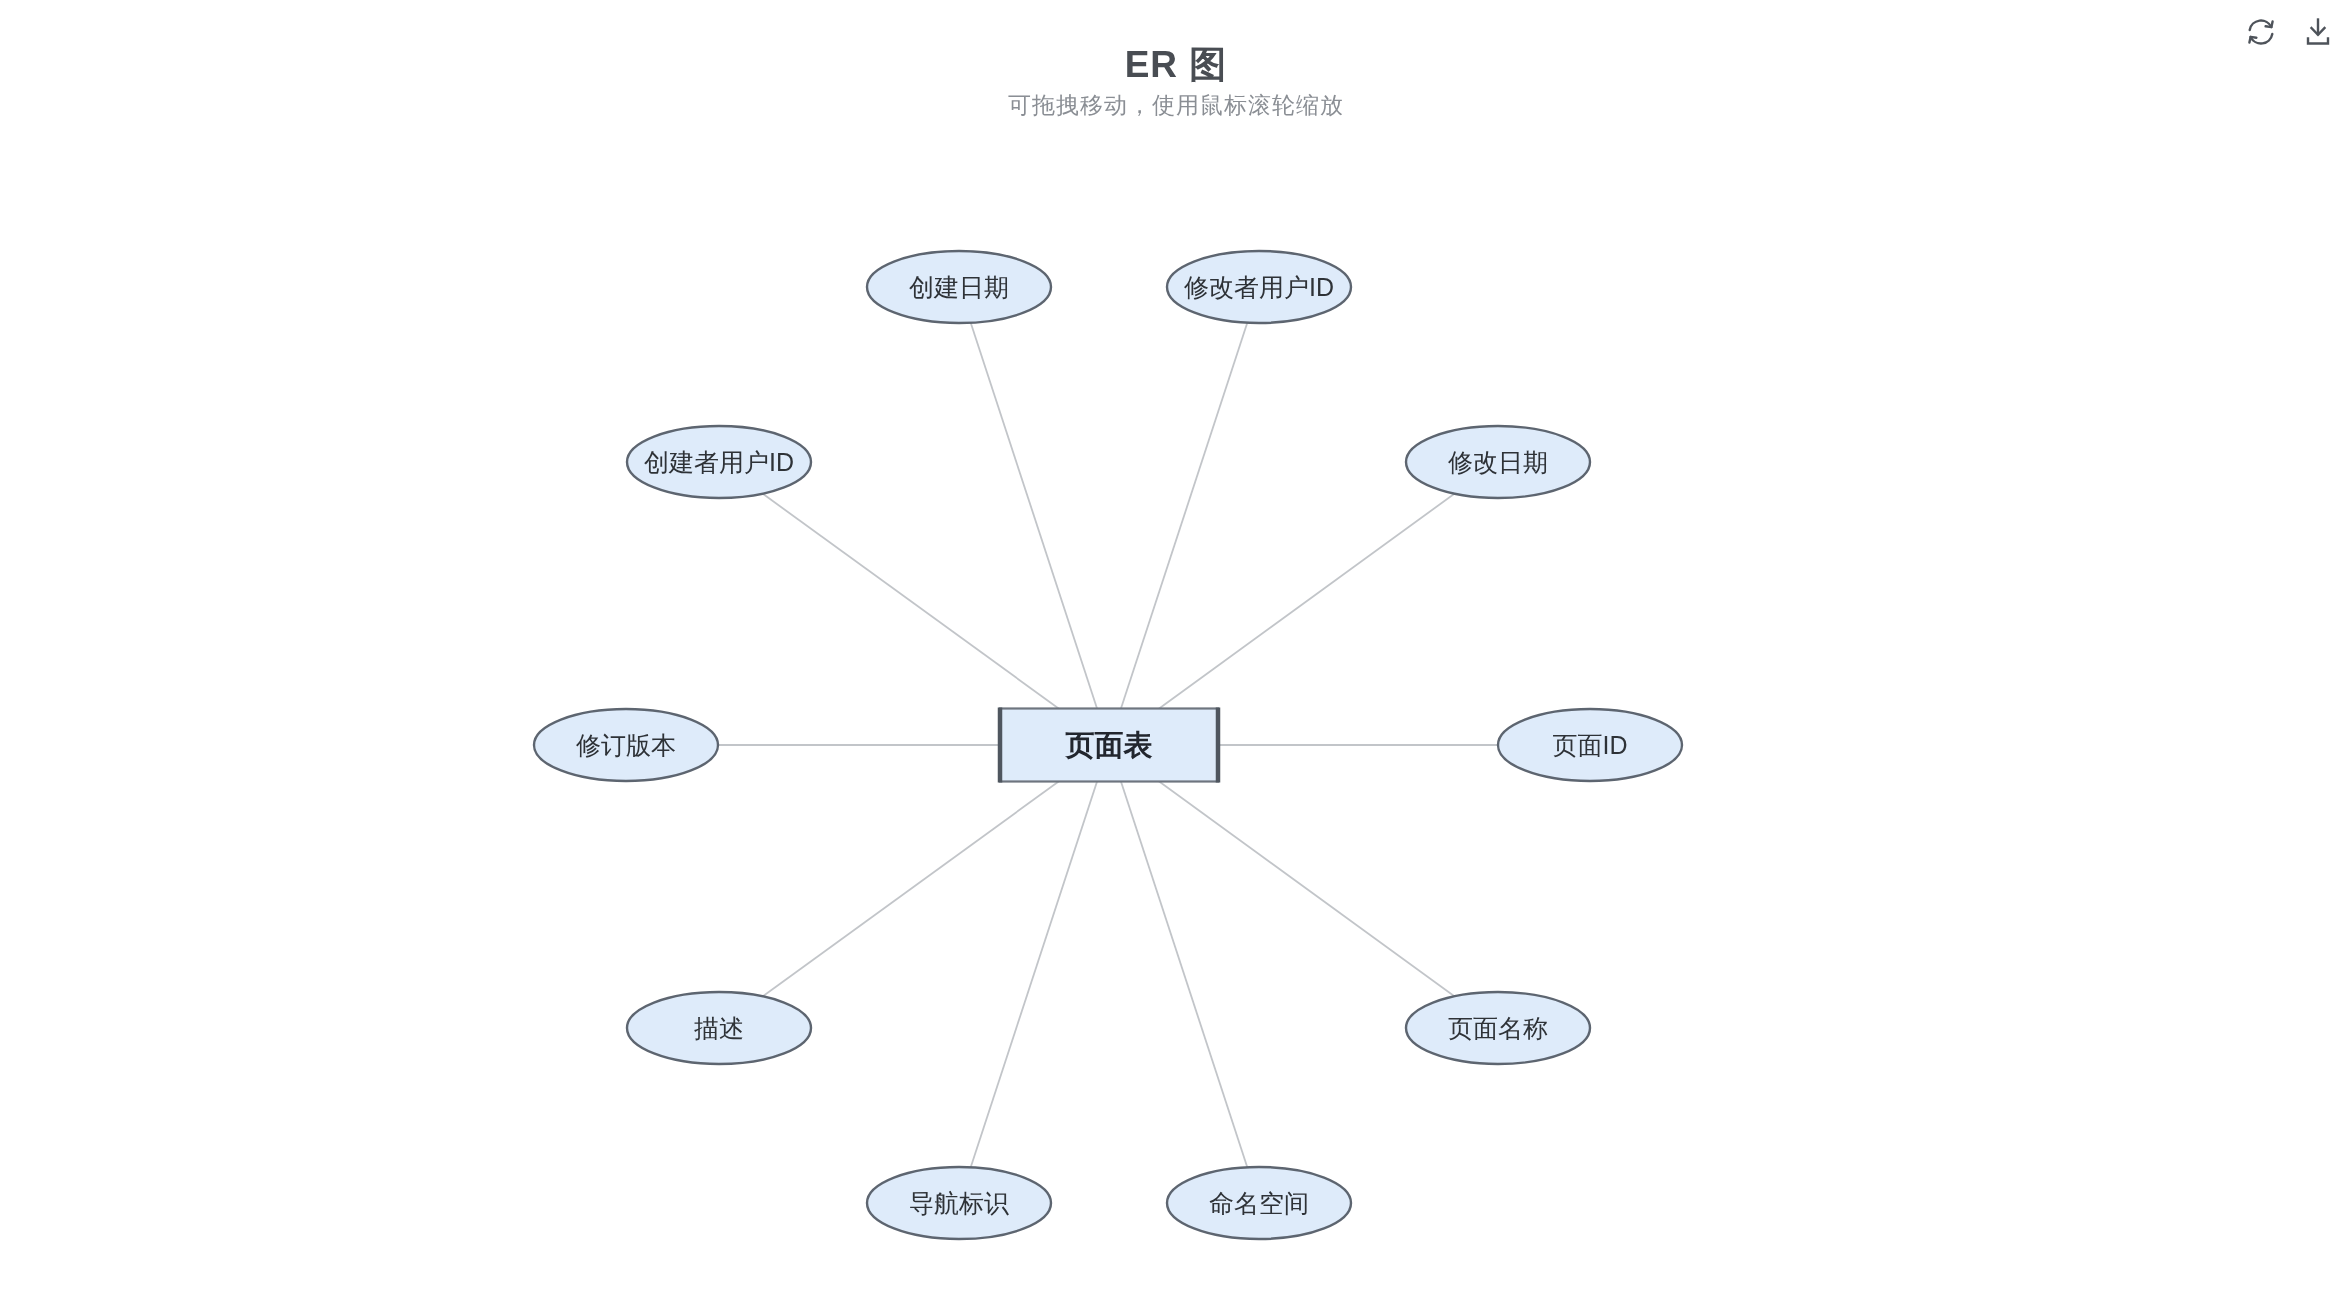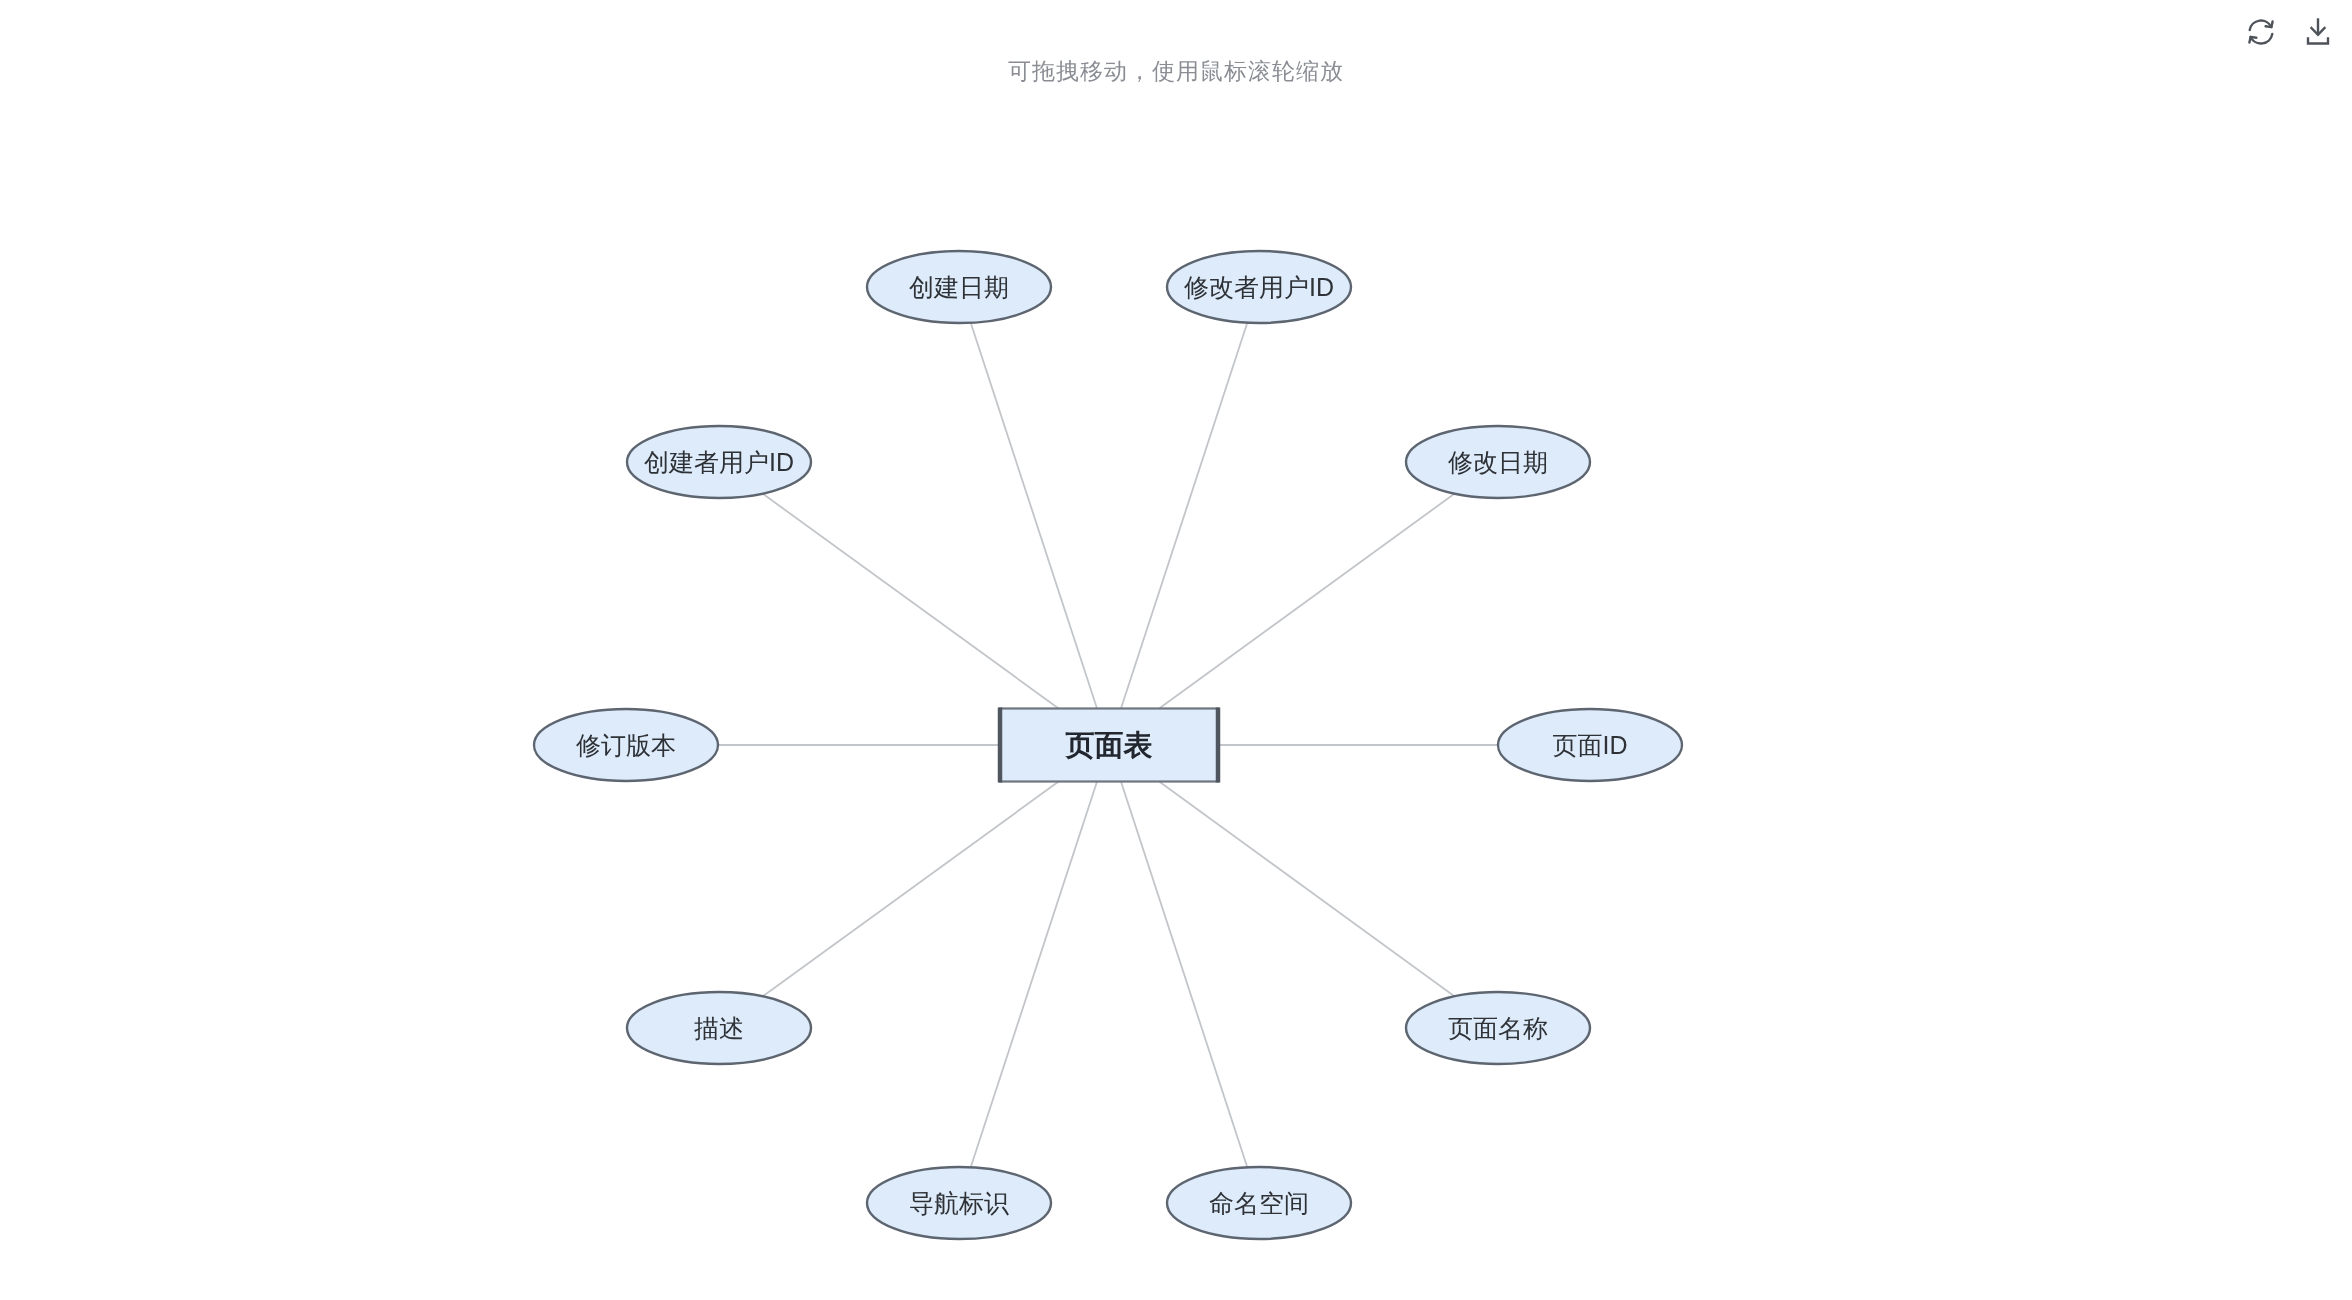--- a/index.html
+++ b/index.html
@@ -14,21 +14,21 @@
   
   .diagram-svg { position: absolute; left: 0; top: 0; width: 2352px; height: 1300px; cursor: grab; }
   .diagram-svg text { font-family: "Liberation Sans", "DejaVu Sans", sans-serif; }
 
   
   .header { position: absolute; top: 40px; left: 0; right: 0; text-align: center; pointer-events: none; }
   .header h1 {
     font-size: 37px; font-weight: bold; color: #494d53; letter-spacing: 1px;
   }
   .header .subtitle {
-    margin-top: 16px; font-size: 23px; color: #8a8e94; letter-spacing: 1px;
+    font-size: 23px; color: #8a8e94; letter-spacing: 1px;
   }
 
   
   .toolbar { position: absolute; top: 12px; right: 14px; display: flex; gap: 17px; }
   .icon-btn {
     width: 40px; height: 40px; background: transparent; border: none; padding: 2px;
     cursor: pointer; display: flex; align-items: center; justify-content: center;
   }
   .icon-btn svg { width: 36px; height: 36px; stroke: #4e535a; fill: none; stroke-width: 2.4; }
 </style>
@@ -92,20 +92,21 @@
       </g>
       <g>
         <rect x="1000" y="708.5" width="218" height="73" fill="#deebfa" stroke="#6e757f" stroke-width="2.2"></rect>
         <line x1="1000" y1="707.5" x2="1000" y2="782.5" stroke="#4f565f" stroke-width="4.5"></line>
         <line x1="1218" y1="707.5" x2="1218" y2="782.5" stroke="#4f565f" stroke-width="4.5"></line>
         <text x="1109" y="745" text-anchor="middle" dominant-baseline="central" fill="#22262e" font-size="29" font-weight="bold">页面表</text>
       </g>
     </svg>
 
   <div class="header">
+    <h1>ER 图</h1>
     <div class="subtitle">可拖拽移动，使用鼠标滚轮缩放</div>
   </div>
 
   <div class="toolbar">
     <button class="icon-btn" title="">
       <svg viewBox="0 0 36 36" stroke-linecap="round" stroke-linejoin="round">
         <path d="M 6.7 16 A 11.5 11.5 0 0 1 28.4 13.1"></path>
         <polyline points="29.6,7.4 28.4,13.1 22.6,12.3" fill="none"></polyline>
         <path d="M 29.3 20 A 11.5 11.5 0 0 1 7.6 22.9"></path>
         <polyline points="6.4,28.6 7.6,22.9 13.4,23.7" fill="none"></polyline>

